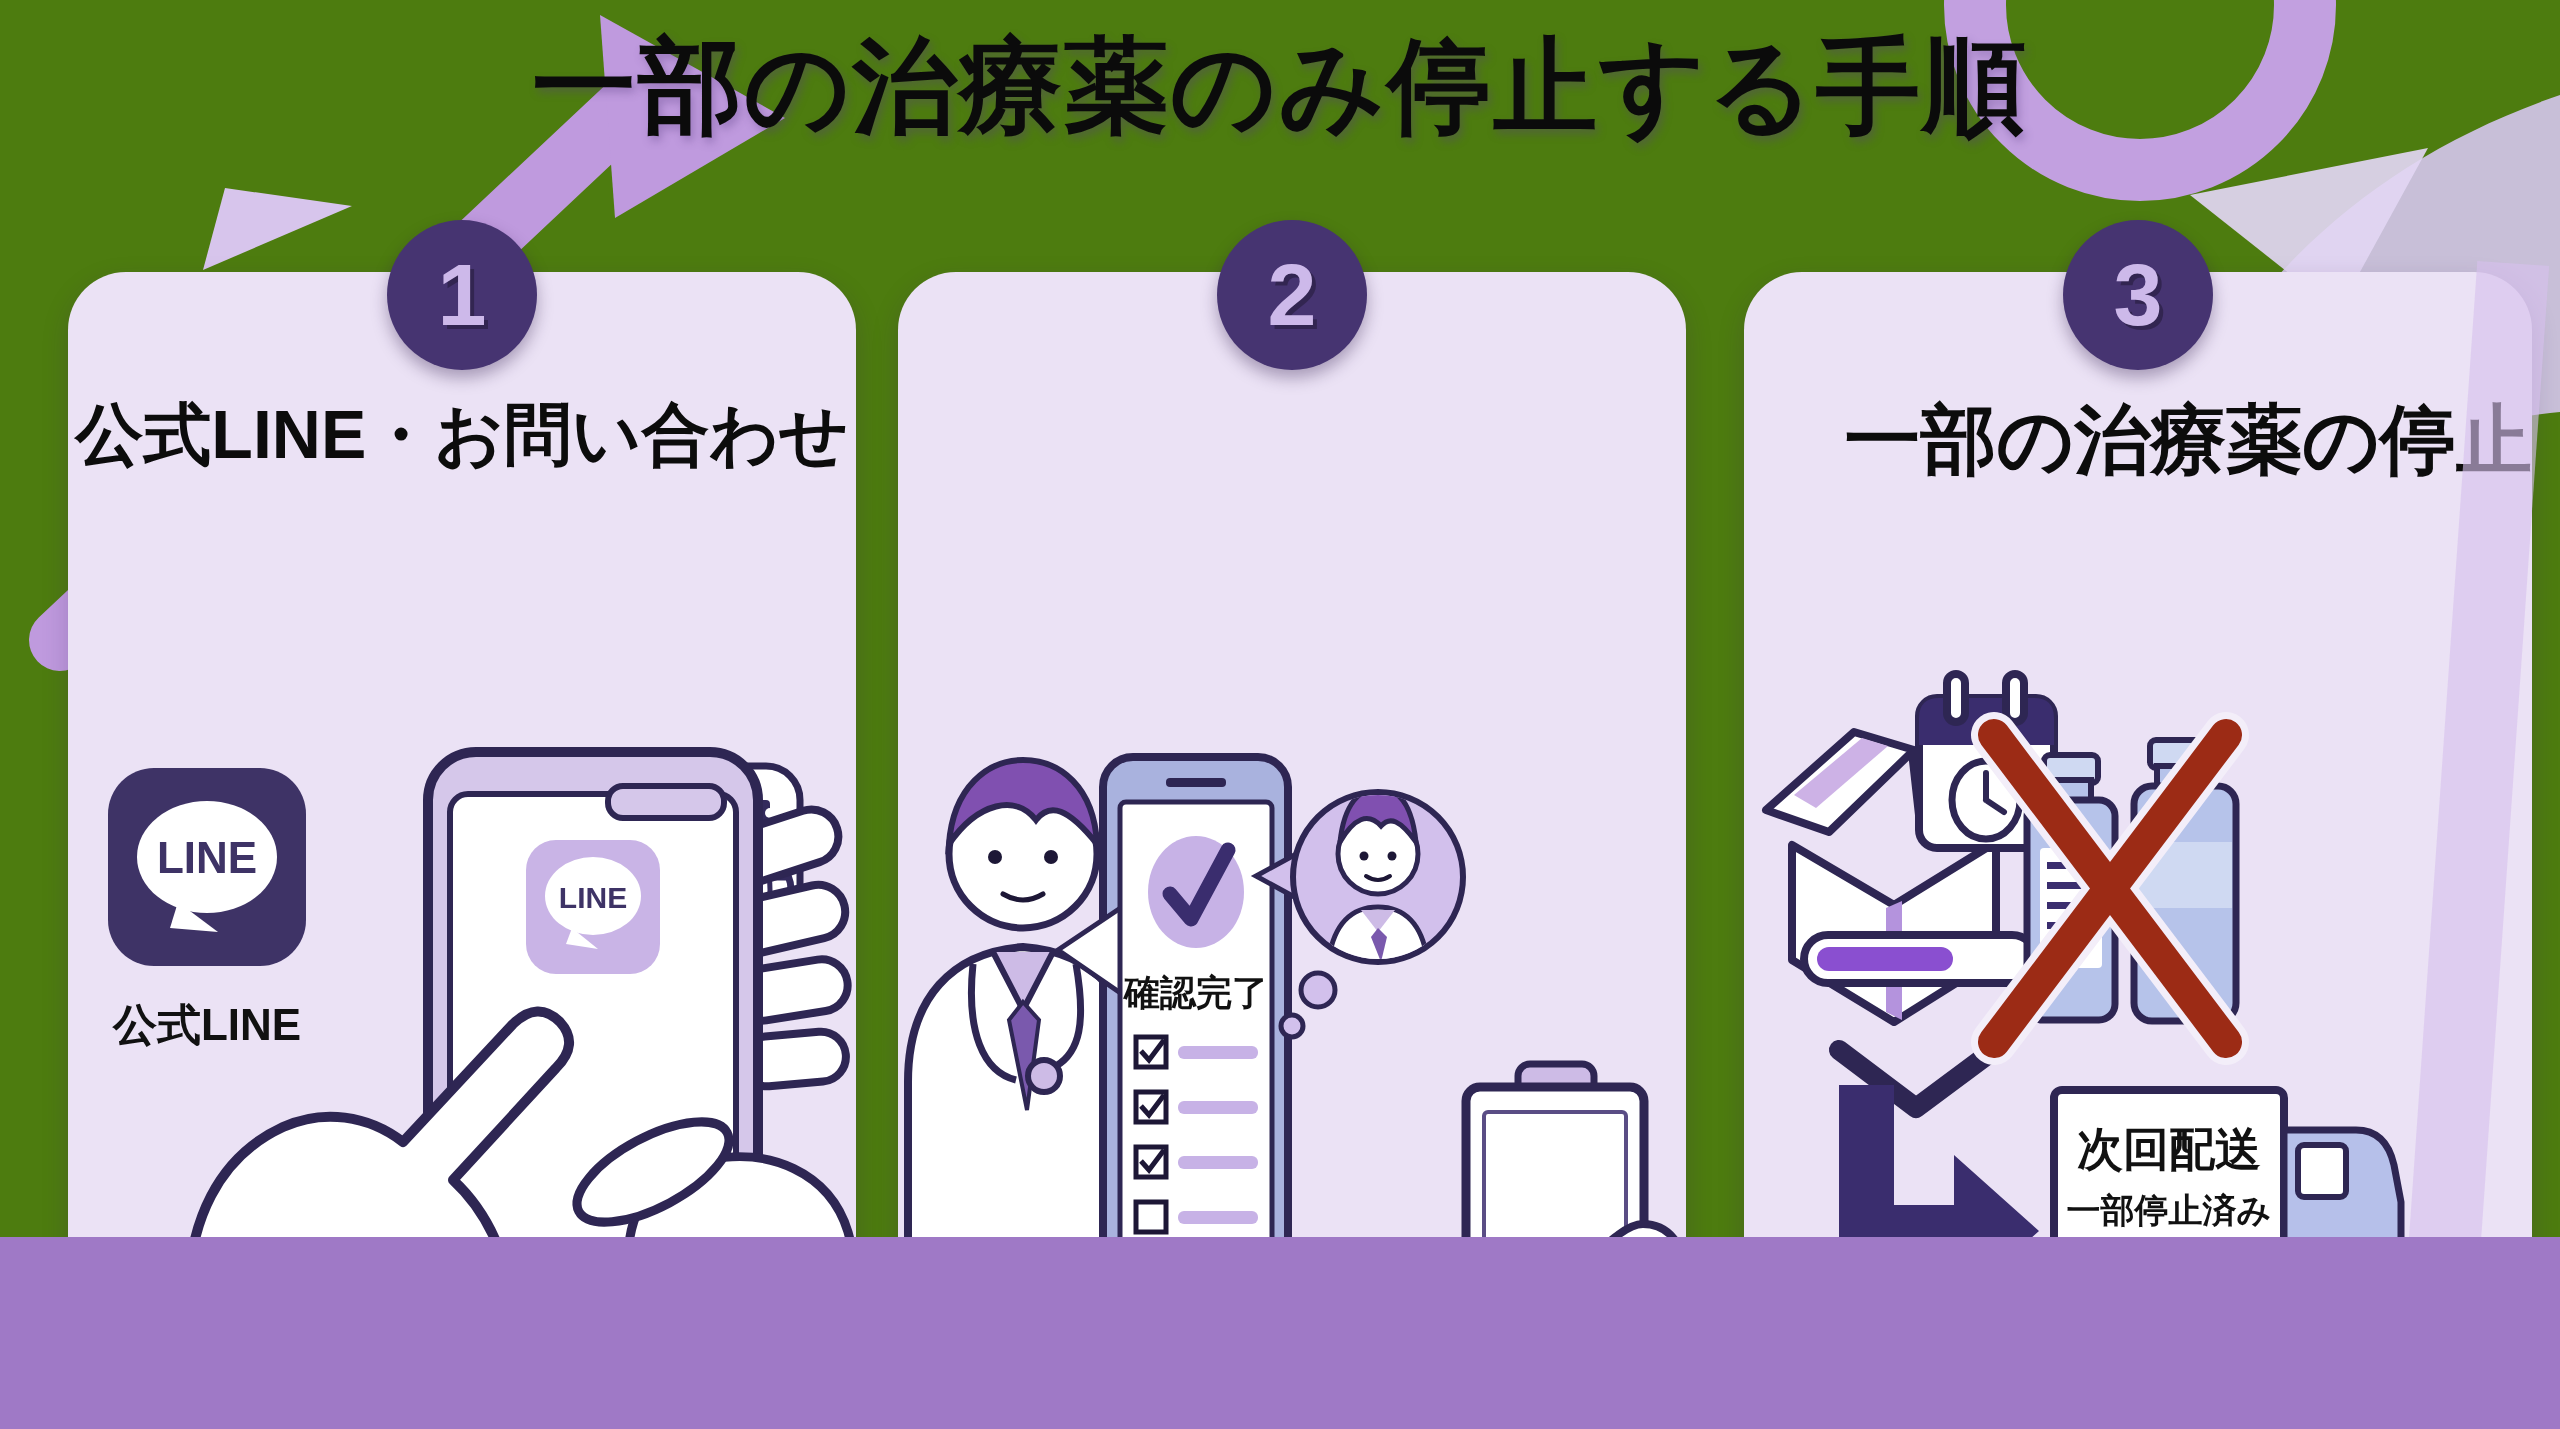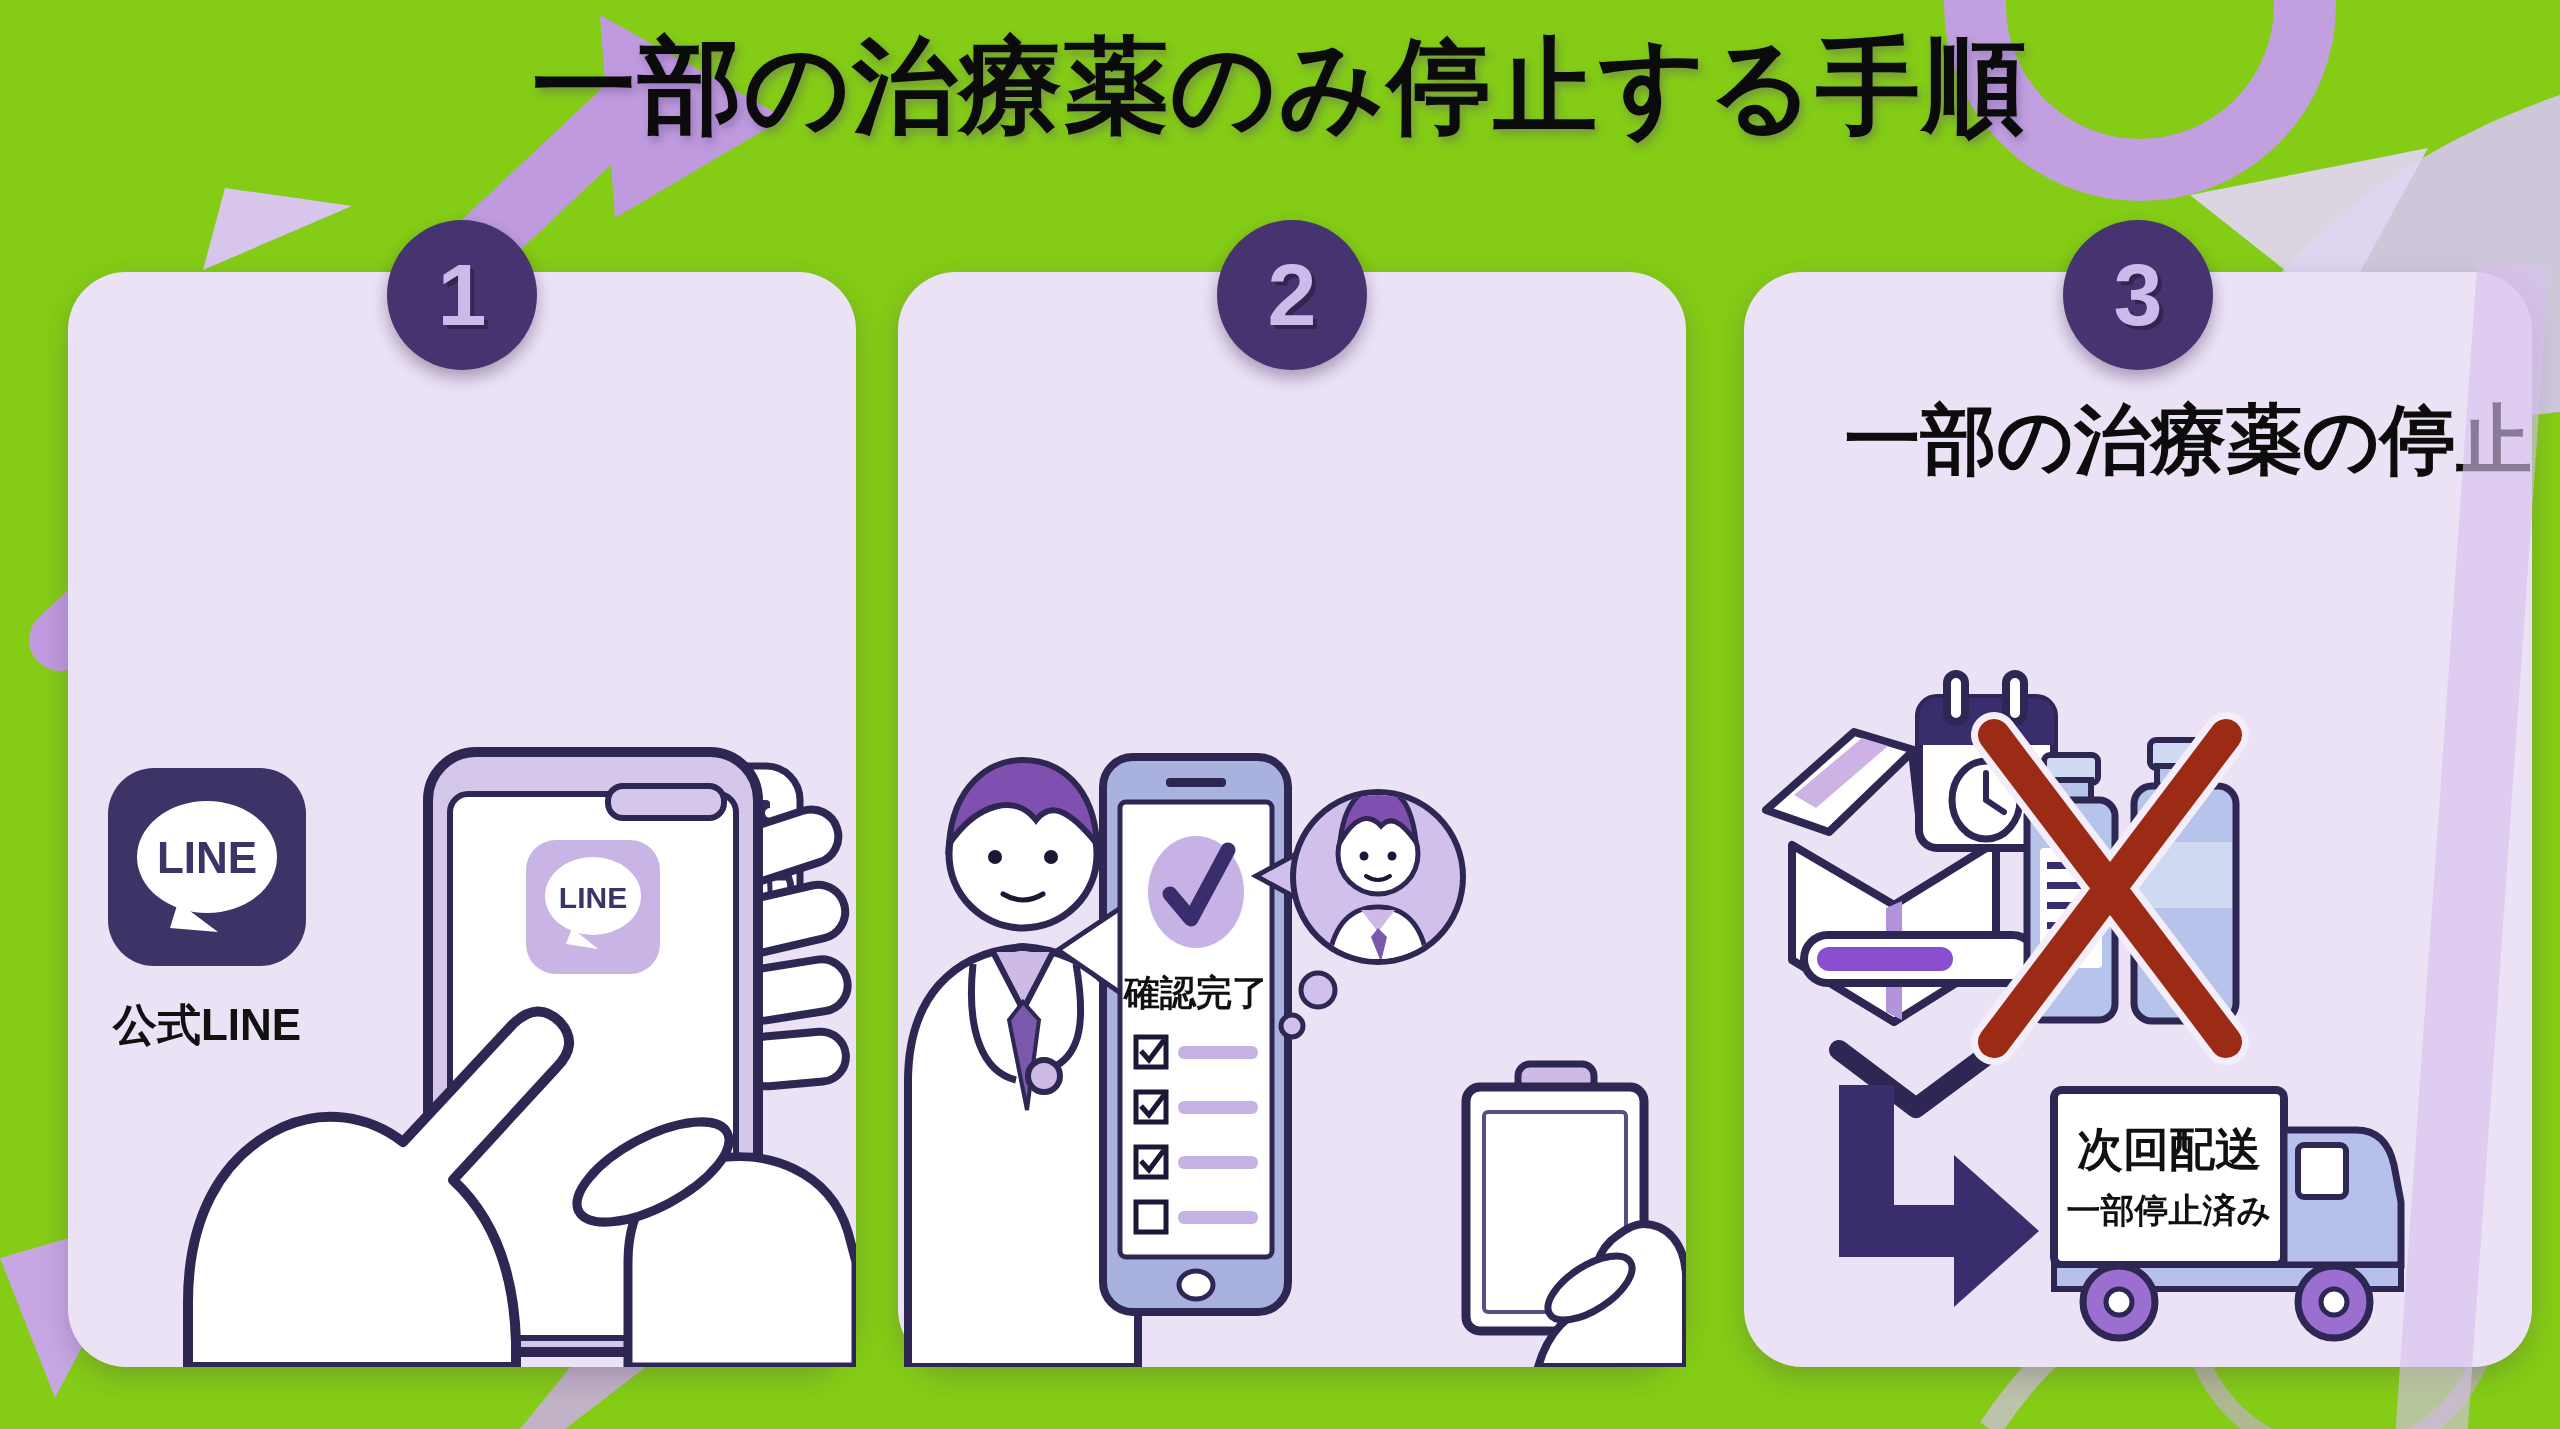--- a/index.html
+++ b/index.html
@@ -1,18 +1,18 @@
 <!DOCTYPE html>
 <html><head>
 <meta charset="utf-8">
 <style>
   html,body{margin:0;padding:0;background:#9f79c6;}
   .canvas{
-    position:relative;width:2560px;height:1429px;overflow:hidden;
-    background:#84cc16;
+    position:relative;width:2560px;height:1237px;overflow:hidden;
+    background:#4d7c0f;
     font-family:"Liberation Sans","DejaVu Sans",sans-serif;
   }
   .bg{position:absolute;inset:0;z-index:0;}
   .page-title{
     position:absolute;top:18px;left:0;width:100%;z-index:3;
     text-align:center;font-size:104px;font-weight:900;color:#0b0b0b;
     letter-spacing:2px;
     text-shadow:3px 5px 8px rgba(90,60,130,.35);
   }
   .card{
@@ -67,20 +67,21 @@
     <path d="M 1990 1429 C 2075 1300 2200 1240 2345 1232" fill="none" stroke="#d4bfea" stroke-width="24" opacity="0.7"></path>
   </svg>
 
   <div class="page-title">一部の治療薬のみ停止する手順</div>
 
   <div class="card card-1">
     <div class="badge">
       <span class="badge-number">1</span>
     </div>
     <div class="card-heading">
+      <div>公式LINE・お問い合わせ</div>
     </div>
     <svg class="illu" viewBox="0 0 788 665" width="788" height="665">
 
       <g>
         <rect x="40" y="66" width="198" height="198" rx="46" fill="#3e3366"></rect>
         <ellipse cx="139" cy="155" rx="70" ry="56" fill="#ffffff"></ellipse>
         <polygon points="110,200 150,230 102,226" fill="#ffffff"></polygon>
         <text x="139" y="171" text-anchor="middle" font-size="44" font-weight="900" fill="#3e3366">LINE</text>
       </g>
       <text x="139" y="338" text-anchor="middle" font-size="44" font-weight="900" fill="#111111">公式LINE</text>

